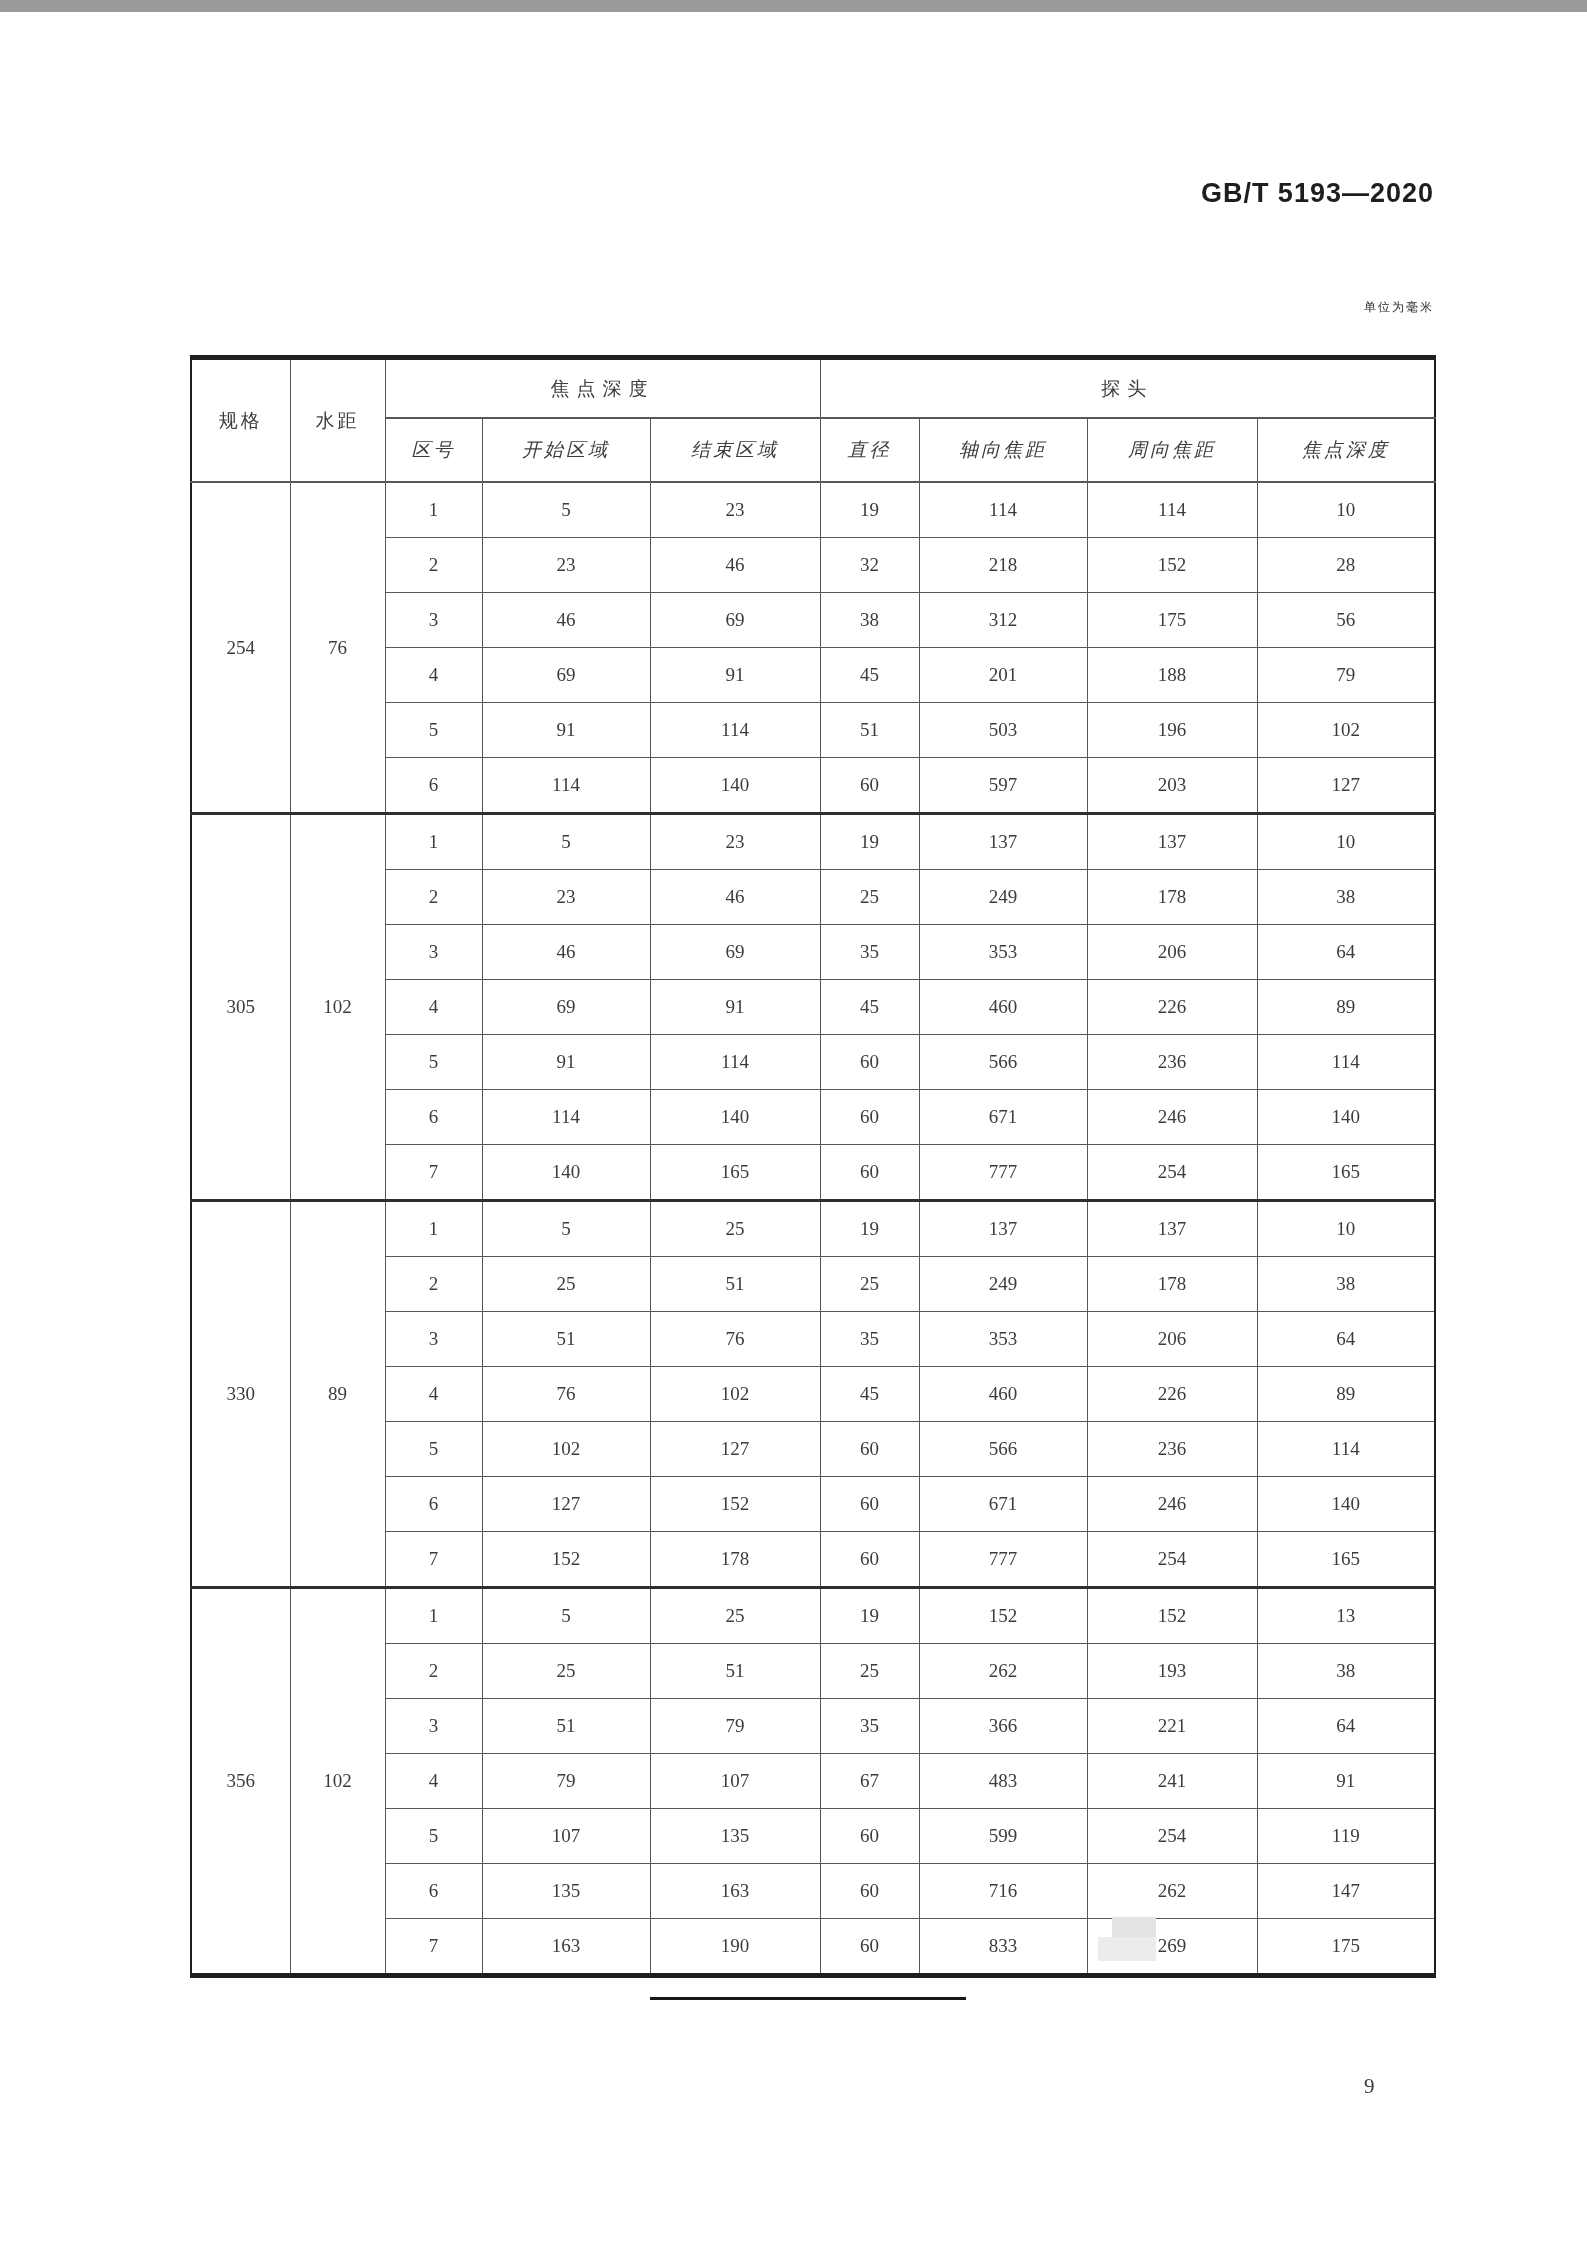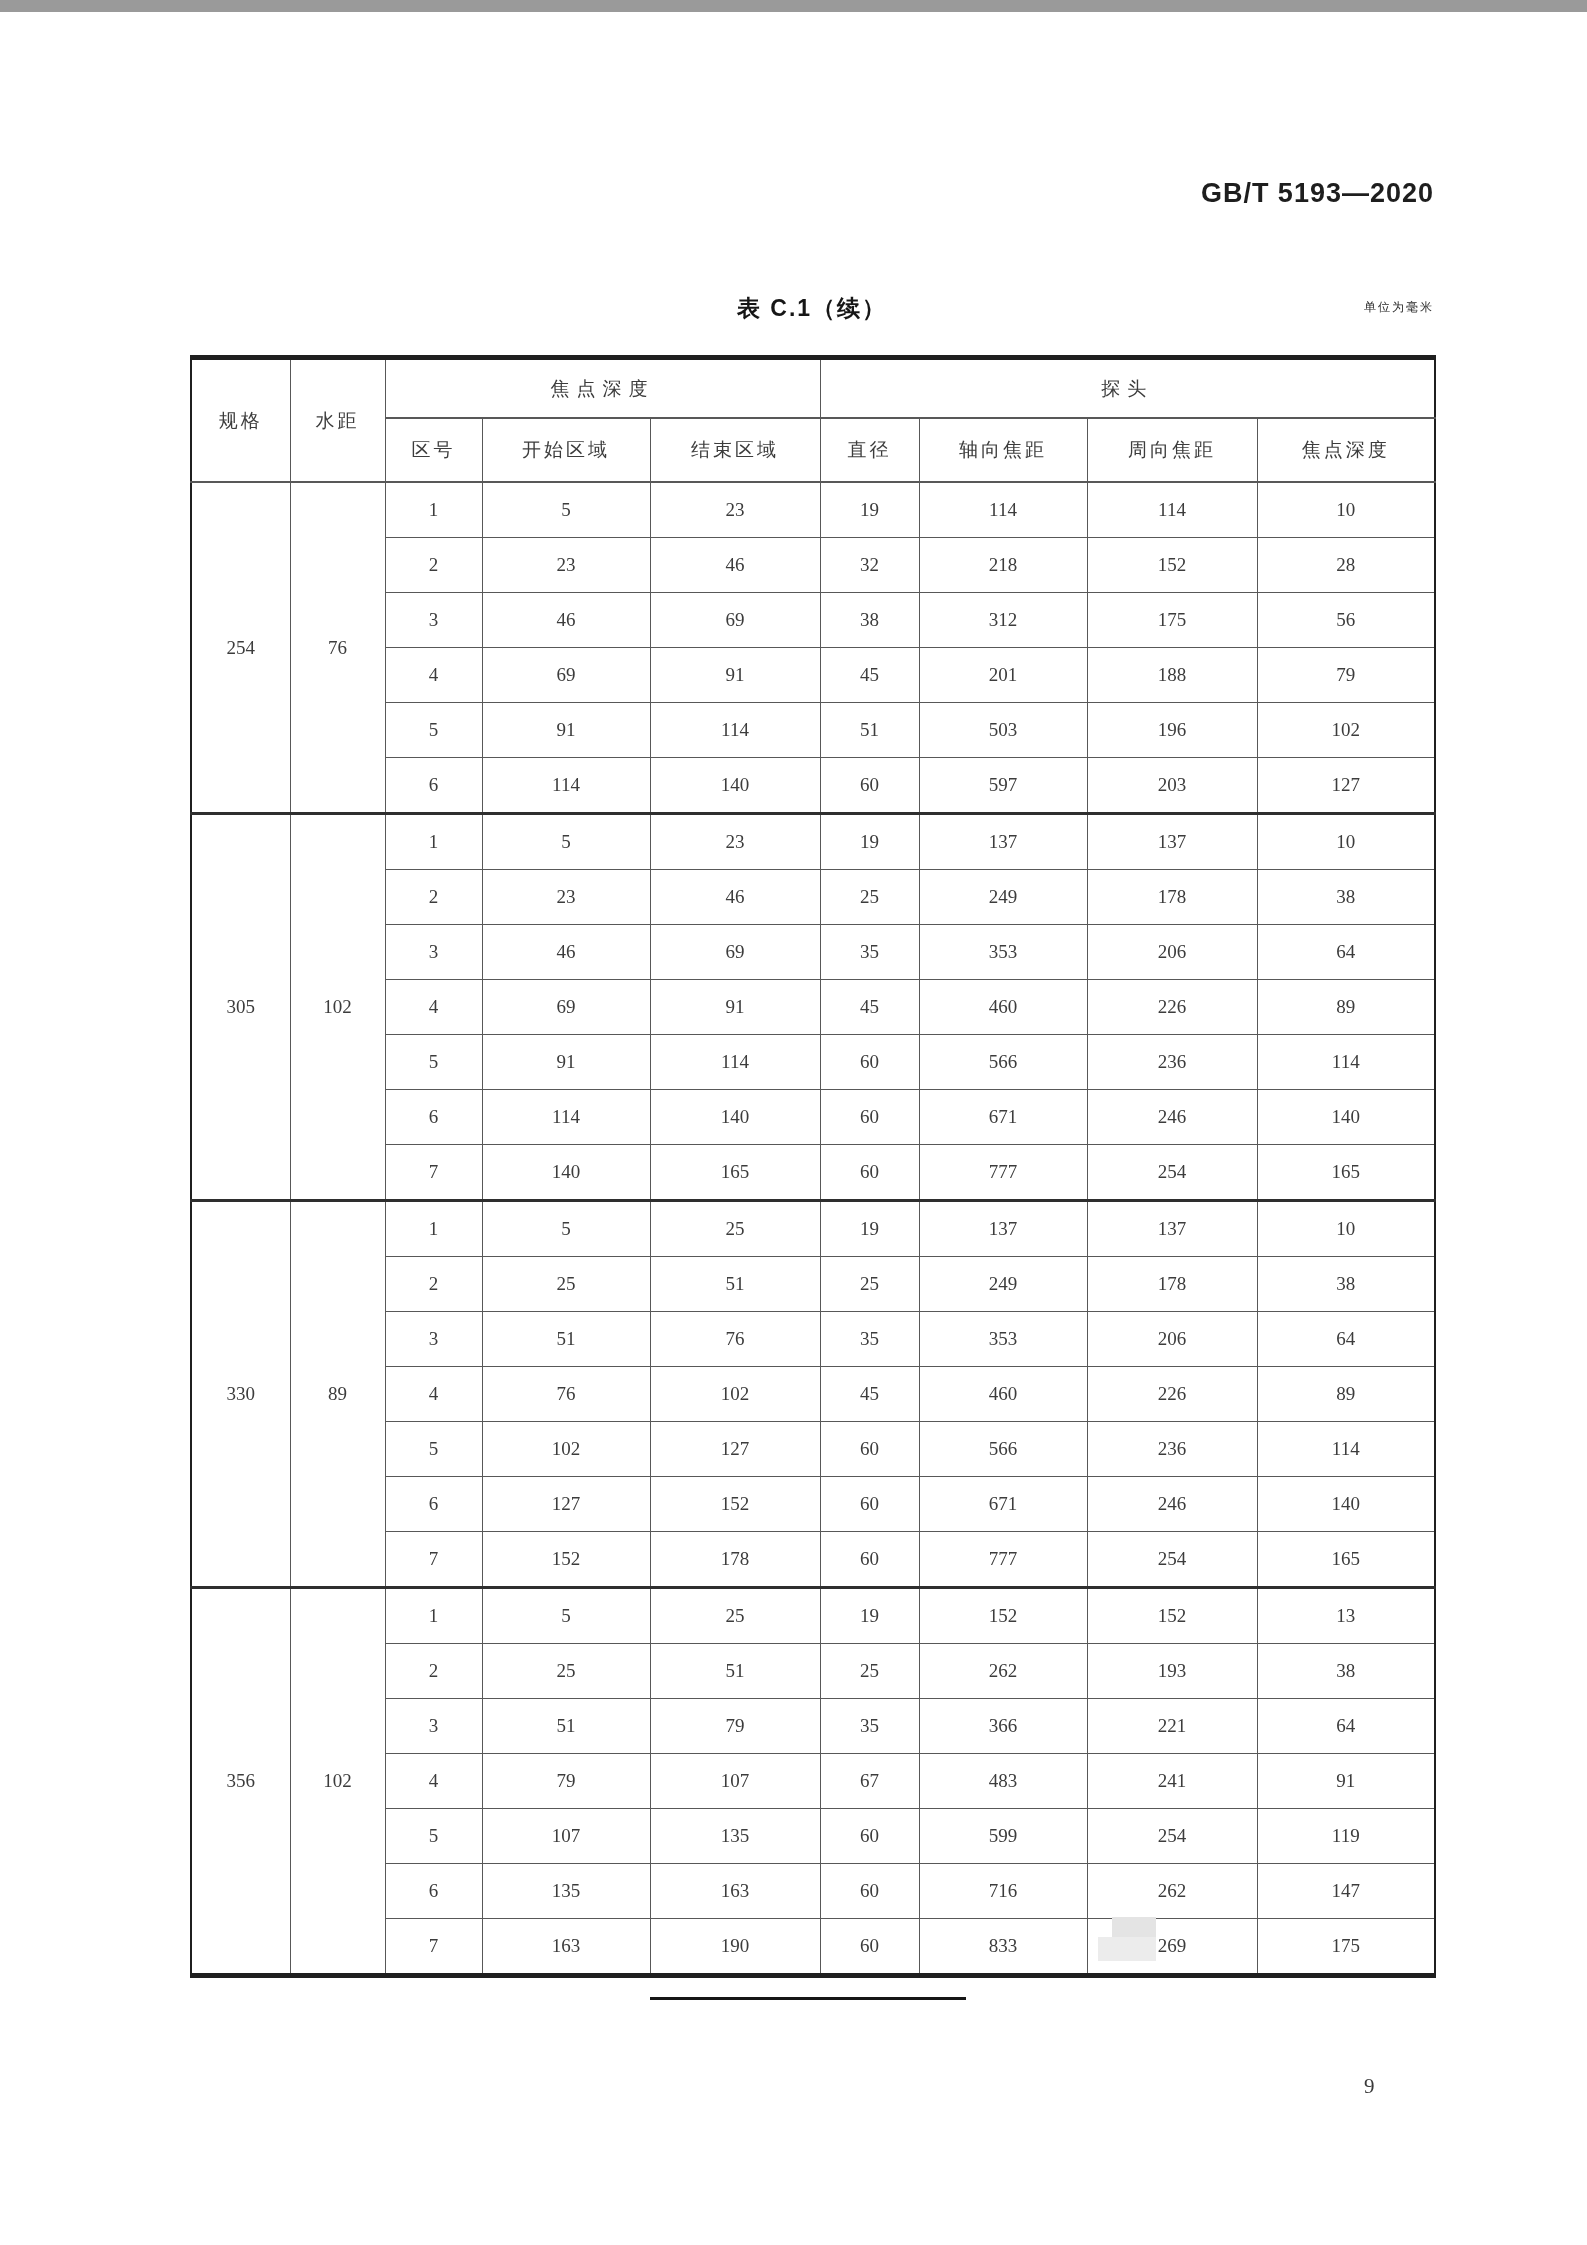--- a/index.html
+++ b/index.html
@@ -38,21 +38,21 @@
     border-bottom-width:5px;
   }
   .spec-table th, .spec-table td {
     border:1px solid #585858;
     text-align:center; vertical-align:middle;
     font-size:19px; color:#3c3c3c;
     font-weight:normal;
     padding:0;
   }
   .spec-table thead tr.h1 th { height:57px; }
-  .spec-table thead tr.h2 th { height:62px; }
+  .spec-table thead tr.h2 th { height:62px;font-style:italic; }
   .spec-table thead th { letter-spacing:3px; border-bottom-width:2px; }
   .spec-table thead th.major { letter-spacing:7px; }
   .spec-table tbody td { height:54px; font-size:19px; }
   .spec-table tbody tr.group-start td { border-top:3px solid #2e2e2e; }
   .end-rule {
     position:absolute; top:1985px; left:650px;
     width:316px; height:3px; background:#161616;
   }
   .watermark-smudge { position:absolute; top:1903px; left:1098px; width:64px; height:50px; }
   .watermark-smudge .b1 { position:absolute; left:14px; top:2px; width:44px; height:20px; background:#e4e4e4; }
@@ -62,21 +62,20 @@
     font-size:21px; color:#3a3a3a;
   }
 </style>
 </head>
 <body>
 
 <div class="page">
 
   <div class="doc-code">GB/T 5193—2020</div>
 
-  <div class="table-title">表 C.1（续）</div>
 
   <div class="unit-note">单位为毫米</div>
 
   <div class="table-wrap">
     <table class="spec-table">
       <colgroup>
         <col style="width:99px">
           <col style="width:95px">
           <col style="width:97px">
         <col style="width:168px">

